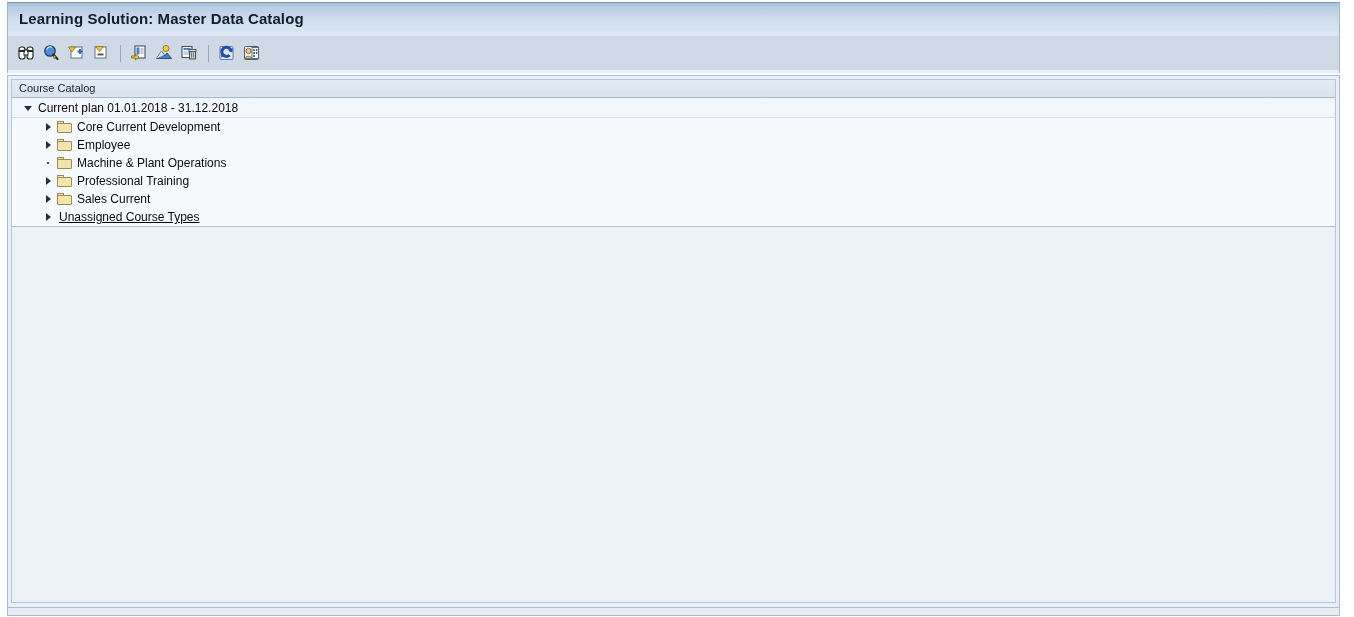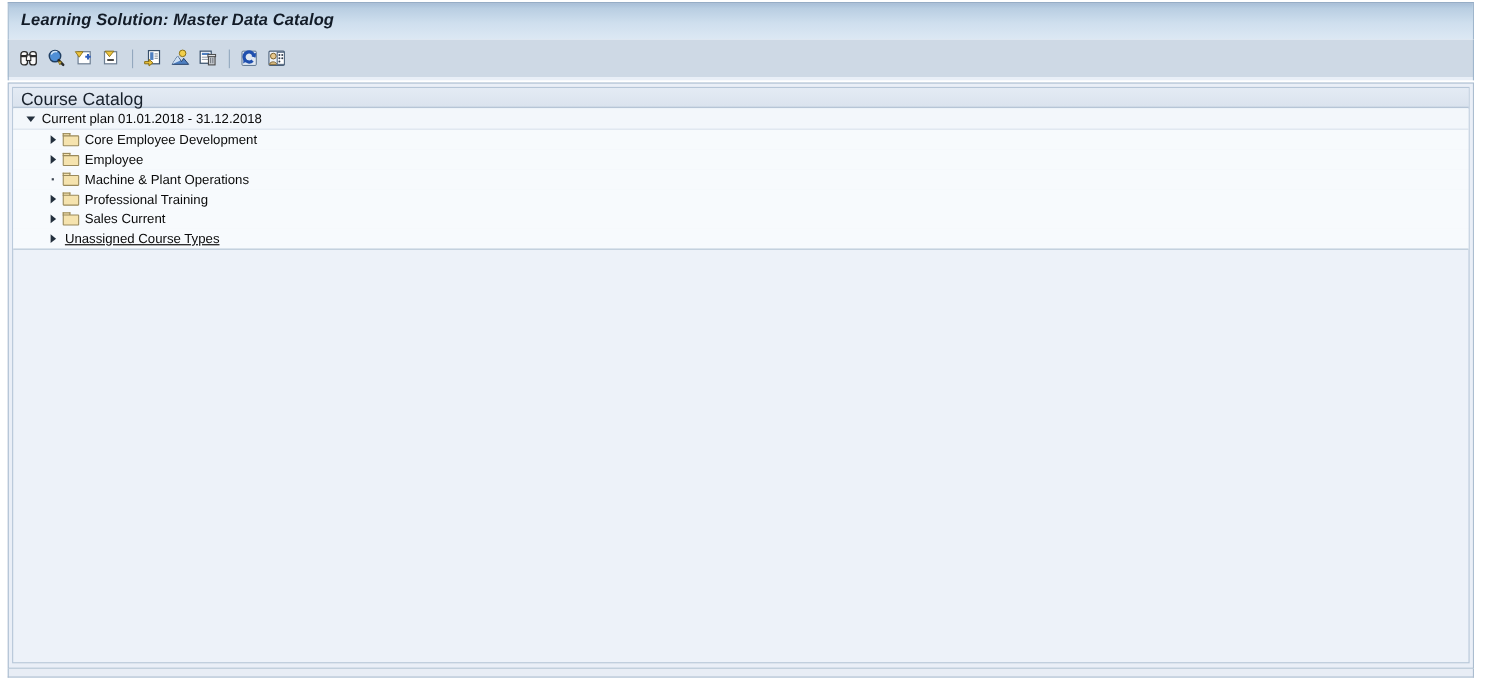--- a/index.html
+++ b/index.html
@@ -38,21 +38,20 @@
     border-right: 1px solid #9fb6cd;
     box-sizing: border-box;
   }
   .titlebar-text {
     position: absolute;
     left: 11px;
     top: 7px;
     font-family: "Liberation Sans", sans-serif;
     font-size: 15px;
     font-weight: bold;
-    font-style: italic;
     color: #131c28;
     letter-spacing: 0.1px;
     white-space: nowrap;
   }
 
   
   .toolbar {
     position: absolute;
     left: 7px;
     top: 36px;
@@ -140,21 +139,21 @@
     width: 100%;
     height: 18px;
     background: linear-gradient(to bottom, #e4ebf4 0%, #dae3ee 100%);
     border-bottom: 1px solid #a9bace;
     box-sizing: border-box;
   }
   .col-header-label {
     position: absolute;
     left: 7px;
     top: 2px;
-    font-size: 16px;
+    font-size: 11px;
     color: #17202b;
     white-space: nowrap;
   }
 
   
   .tree {
     position: absolute;
     left: 0;
     top: 19px;
     width: 100%;
@@ -406,21 +405,21 @@
           <div class="tree-label">Current plan 01.01.2018 - 31.12.2018</div>
         </div>
 
         <div class="tree-row">
           <div class="indent-2"></div>
           <div class="twisty right"></div>
           <div class="folder-ico">
               <span class="f-tab"></span>
               <span class="f-body"></span>
             </div>
-          <div class="tree-label">Core Employee Development</div>
+          <div class="tree-label">Core Current Development</div>
         </div>
 
         <div class="tree-row">
           <div class="indent-2"></div>
           <div class="twisty right"></div>
           <div class="folder-ico">
               <span class="f-tab"></span>
               <span class="f-body"></span>
             </div>
           <div class="tree-label">Employee</div>

